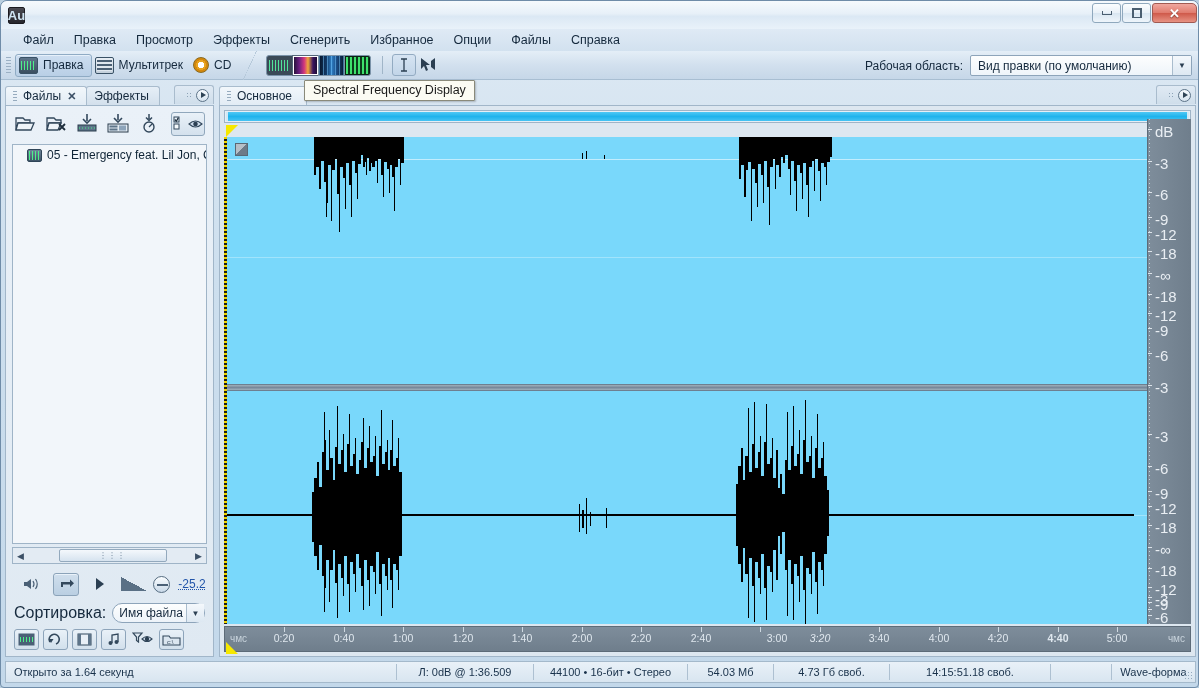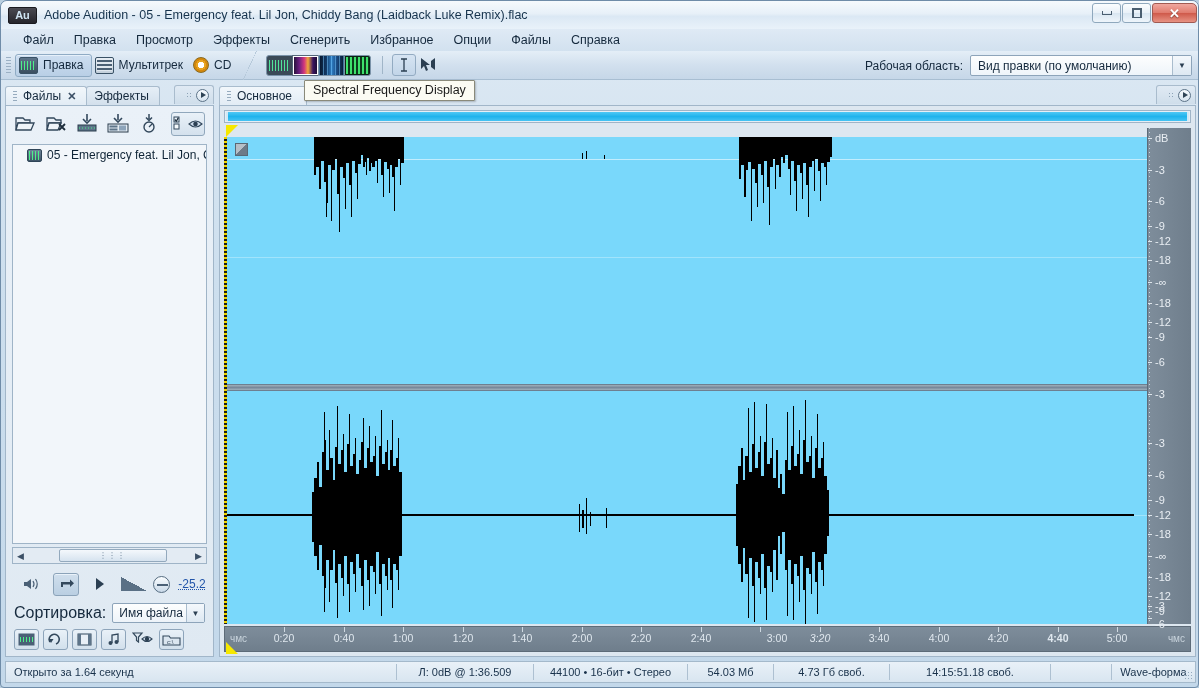--- a/index.html
+++ b/index.html
@@ -23,24 +23,24 @@
   }
 
   
   .titlebar {
     position: absolute; left: 0; top: 0; width: 1199px; height: 28px;
     background: linear-gradient(to bottom, #f6fafd 0%, #e7f0f8 45%, #dbe8f4 55%, #e9f2fa 100%);
     border-radius: 6px 6px 0 0;
     display: flex; align-items: center;
   }
   .app-icon {
-    width: 29px; height: 17px; margin-left: 7px; margin-right: 7px;
+    width: 17px; height: 17px; margin-left: 7px; margin-right: 7px;
     background: linear-gradient(to bottom, #4a4a52, #26262c);
     border: 1px solid #1a1a1f; border-radius: 2px;
-    color: #cfe4f2; font-size: 11px; font-weight: bold;
+    color: #cfe4f2; font-size: 13px; font-weight: bold;
     display: flex; align-items: center; justify-content: center;
     font-family: "Liberation Sans", sans-serif;
   }
   .title-text { font-size: 12.5px; color: #16334d; white-space: nowrap; }
   .win-buttons { position: absolute; right: 3px; top: 2px; display: flex; gap: 1px; }
   .win-btn {
     width: 29px; height: 20px;
     border: 1px solid #8fa8bd;
     background: linear-gradient(to bottom, #fbfdfe 0%, #e9f1f8 48%, #d9e6f1 52%, #eef5fb 100%);
     border-radius: 3px;
@@ -299,21 +299,21 @@
     text-decoration-style: dotted;
   }
   .sort-row {
     position: absolute; left: 8px; bottom: 32px; right: 8px; height: 22px;
     display: flex; align-items: center; gap: 6px;
   }
   .sort-label { font-size: 16px; color: #15293d; }
   .sort-select {
     flex: 1; height: 20px; border: 1px solid #8da4ba;
     background: linear-gradient(to bottom,#fdfefe,#edf3f9);
-    border-radius: 2px; font-size: 12px; color: #15293d;
+    border-radius: 10px; font-size: 12px; color: #15293d;
     display: flex; align-items: center; padding-left: 6px; position: relative;
   }
   .sort-arrow {
     position: absolute; right: 0; top: 0; width: 18px; height: 18px;
     border-left: 1px solid #a9bccd;
     background: linear-gradient(to bottom,#f4f8fc,#dde8f2);
     display: flex; align-items: center; justify-content: center;
     font-size: 8px; color: #2b3f52;
   }
   .bottom-btns {
@@ -400,24 +400,24 @@
     background: rgba(255,255,255,.30); z-index: 1;
   }
   .corner-handle {
     position: absolute; width: 13px; height: 13px;
     background: linear-gradient(135deg,#b6bfc7 0 48%, #6d7a87 48% 100%);
     border: 1px solid #5a6874; z-index: 7;
   }
   .wave-svg { position: absolute; left: 0; top: 0; z-index: 3; }
 
   .db-ruler {
-    position: absolute; right: 4px; top: 22px; bottom: 32px; width: 31px;
+    position: absolute; right: 4px; top: 13px; bottom: 32px; width: 31px;
     background: linear-gradient(to right,#7e8d9b,#6f7e8c);
     border-left: 1px solid #5d6b78; z-index: 8;
-    font-size: 11px; color: #e9eef3; padding-left: 43px;
+    font-size: 15px; color: #e9eef3; padding-left: 43px;
   }
   .db-tick {
     position: absolute; left: 0; width: 100%; height: 1px;
   }
   .db-tick span {
     position: absolute; left: 7px; top: -6px; white-space: nowrap;
   }
   .db-tick::before {
     content: ""; position: absolute; left: 0; top: 0; width: 4px; height: 1px;
     background: #dde4ea;
@@ -460,21 +460,20 @@
     background-size: 3px 3px;
   }
 </style>
 </head>
 <body>
 
 <div class="window">
 
   <div class="titlebar">
     <div class="app-icon">Au</div>
-    <div class="title-text">Adobe Audition - 05 - Emergency feat. Lil Jon, Chiddy Bang (Laidback Luke Remix).flac</div>
     <div class="win-buttons">
       <div class="win-btn">
           <div class="gl-min"></div>
         </div>
       <div class="win-btn">
           <div class="gl-max-i">
             <div class="gl-max"></div>
           </div>
         </div>
       <div class="win-btn close">

